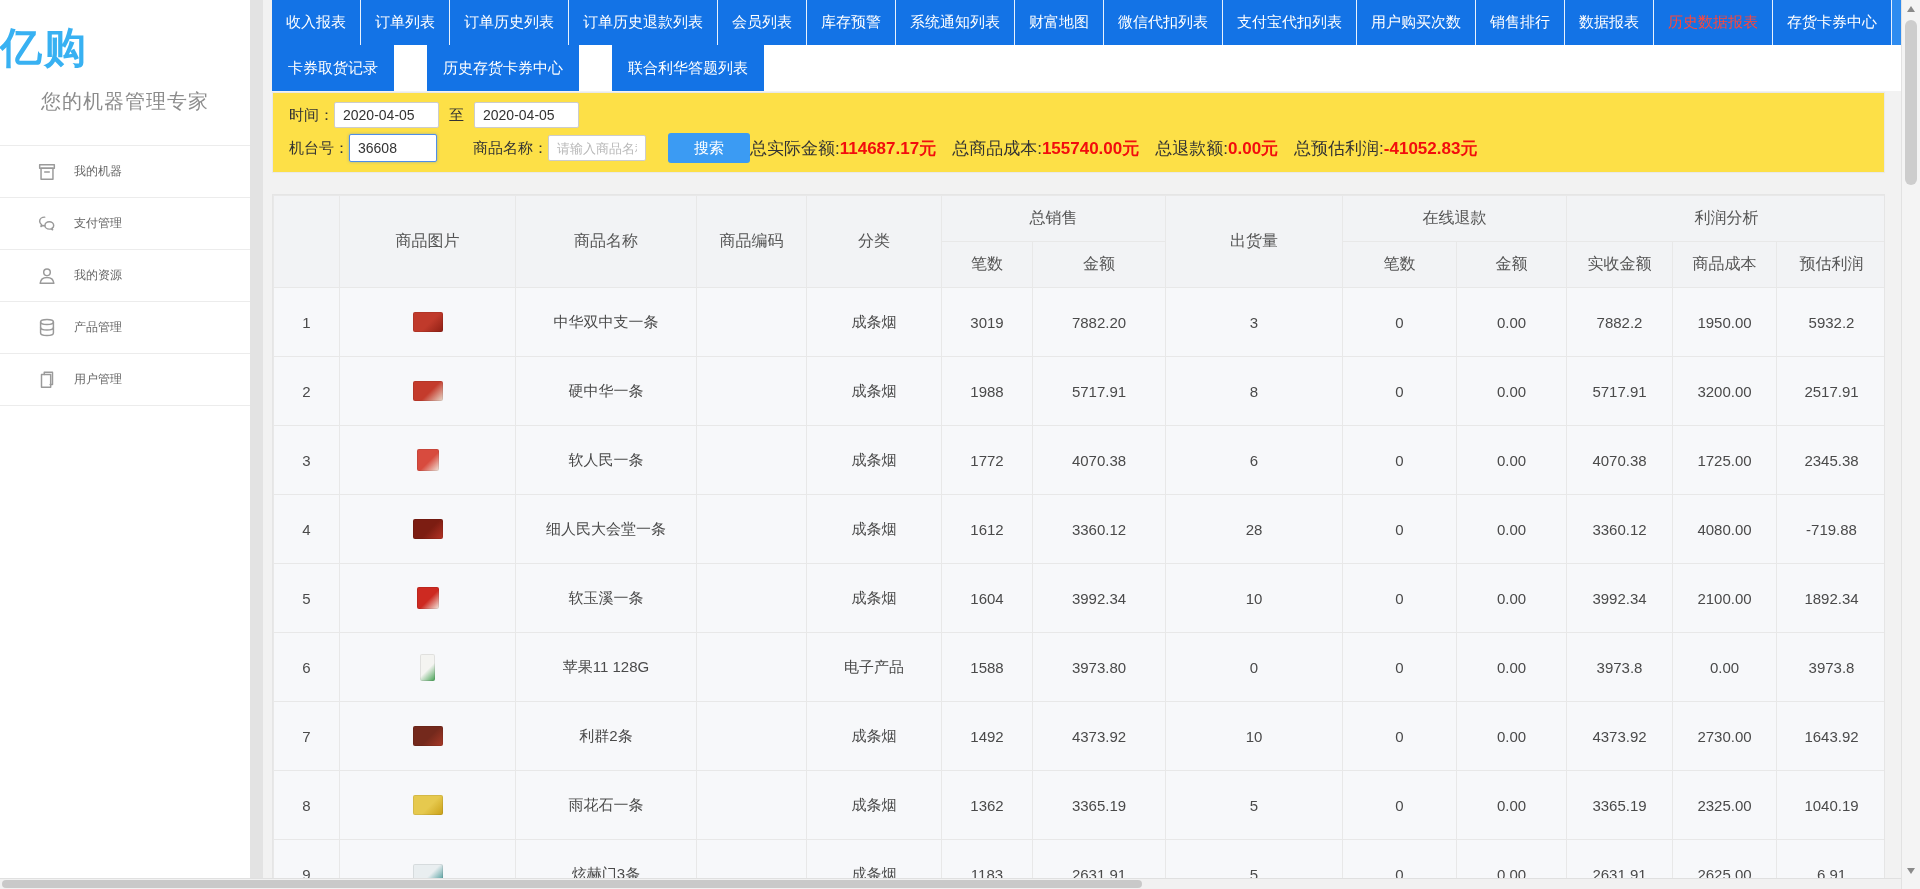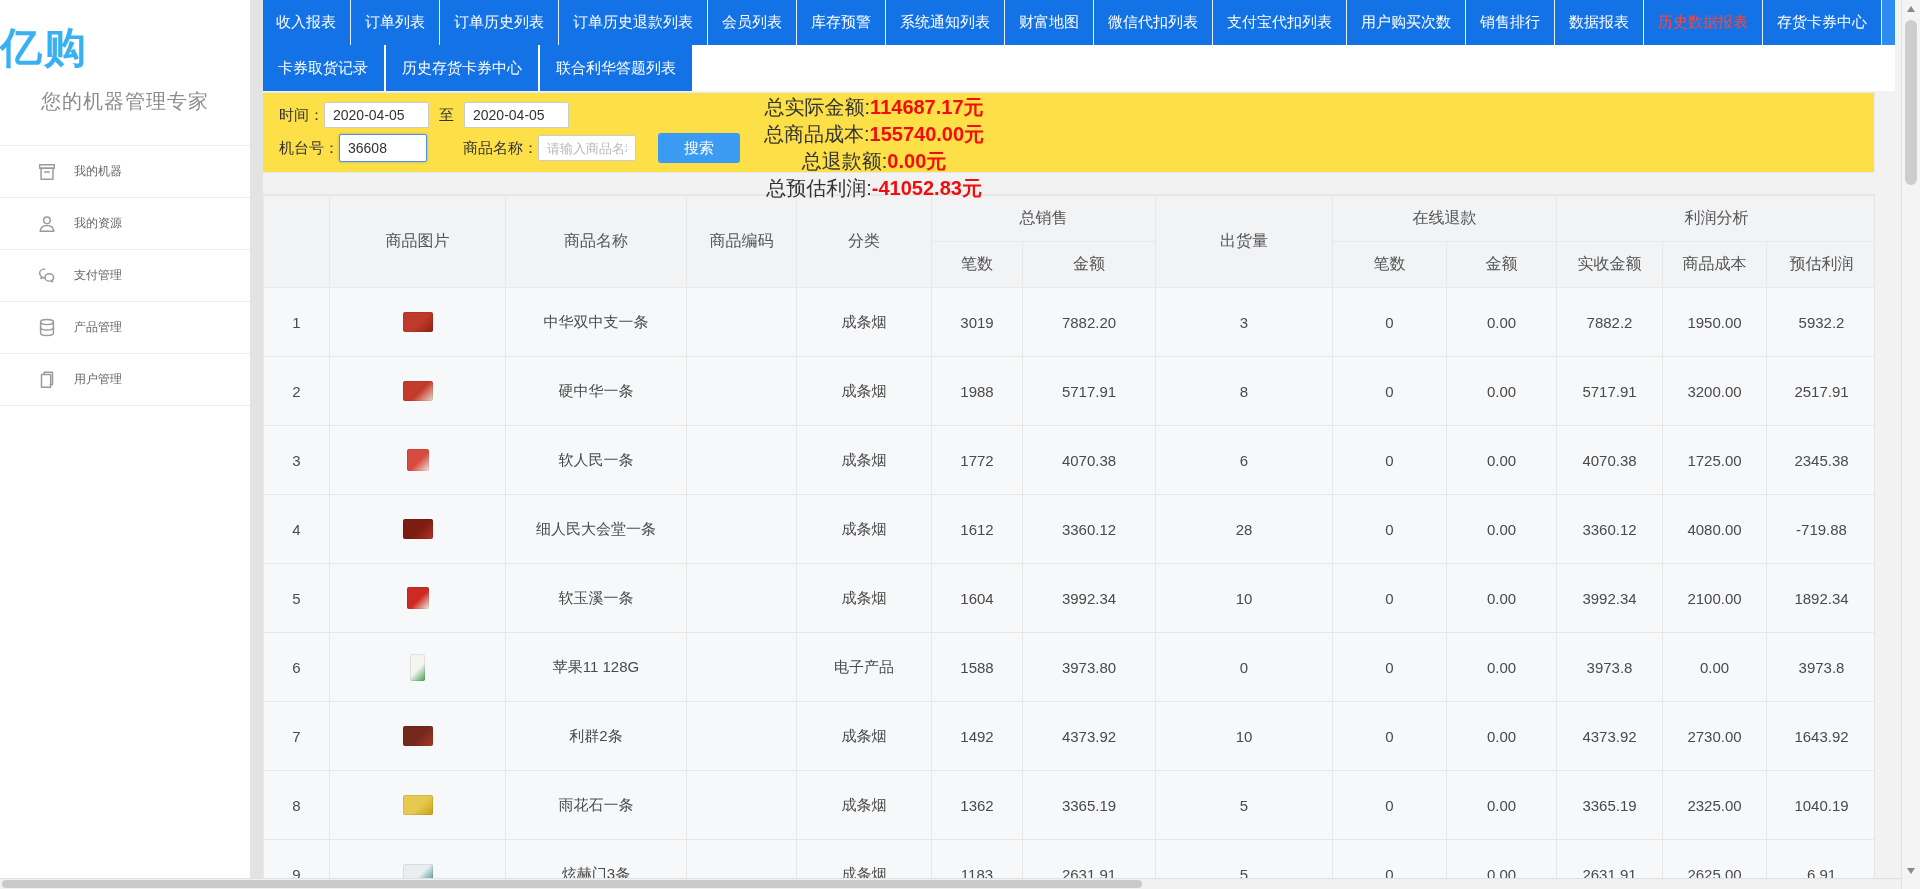--- a/index.html
+++ b/index.html
@@ -20,39 +20,39 @@
   .menu{margin-top:30px;border-top:1px solid #ececec;}
   .menu-item{position:relative;height:51px;display:flex;align-items:center;border-bottom:1px solid #ececec;color:#666;cursor:pointer;background:#fff;}
   .menu-item svg{margin-left:36px;width:22px;height:22px;color:#9a9a9a;flex:none;}
   .menu-item svg *{fill:none;stroke:currentColor;stroke-width:1.6;stroke-linecap:round;stroke-linejoin:round;}
   .menu-item .lbl{margin-left:16px;font-size:12px;}
   .menu-item.active{background:var(--nav-blue,#1373e6);color:#fff;border-bottom-color:var(--nav-blue,#1373e6);}
   .menu-item.active svg{color:#fff;}
   .menu-item.active::before{content:"";position:absolute;left:0;top:0;width:6px;height:100%;background:var(--sidebar-active-orange,#f0500f);}
   .gap{position:absolute;left:250px;top:0;width:13px;height:889px;background:#e3e3e3;z-index:1;}
   
-  .main{position:absolute;left:262px;top:0;width:1633px;height:889px;}
+  .main{position:absolute;left:272px;top:0;width:1633px;height:889px;}
   .nav-row1{height:45px;background:var(--nav-blue,#1373e6);display:flex;align-items:stretch;}
   .nav-tab{display:flex;align-items:center;padding:0 14px;color:#fff;font-size:15px;border-right:1px solid rgba(255,255,255,.9);cursor:pointer;white-space:nowrap;}
   .nav-tab.active{color:var(--active-tab-red,#ff4639);}
   .nav-fill{flex:1;background:#2e8cf0;}
-  .nav-row2{height:46px;background:#fff;display:flex;align-items:stretch;}
+  .nav-row2{height:46px;background:#fff;display:flex;align-items:stretch;gap:31px;}
   .sub-tab{display:flex;align-items:center;padding:0 16px;background:var(--nav-blue,#1373e6);color:#fff;font-size:15px;border-right:2px solid #fff;cursor:pointer;white-space:nowrap;}
   
   .filter-card{margin-top:1px;width:1613px;box-sizing:border-box;background:#fde047;border:1px solid #e9e9e9;padding:8px 0 9px 16px;}
   .f-row{display:flex;align-items:center;height:28px;}
   .f-row + .f-row{margin-top:4px;height:30px;align-items:center;}
   .f-label{font-size:15px;color:#333;white-space:nowrap;}
   .inp{height:26px;box-sizing:border-box;border:1px solid #ccc;border-radius:2px;padding:0 8px;font-size:14px;color:#333;width:105px;outline:none;background:#fff;}
   .inp::placeholder{color:#b8b8b8;}
   .inp.focus{border-color:#4f8ee8;box-shadow:0 0 3px rgba(70,130,230,.55);width:88px;height:28px;}
   .inp.small{width:98px;font-size:13px;}
   .to{margin:0 10px;font-size:15px;color:#333;}
   .search-btn{width:82px;height:30px;margin-left:22px;background:var(--search-blue,#3b9bf3);color:#fff;border:none;border-radius:3px;font-size:15px;cursor:pointer;}
-  .stats{display:flex;align-items:center;margin-left:24px;font-size:20px;white-space:nowrap;flex-direction:column;}
+  .stats{display:flex;align-items:center;font-size:17px;white-space:nowrap;}
   .stat{margin-right:16px;}
   .stat .sl{color:#333;}
   .stat .sv{color:var(--stat-red,#f20d0d);font-weight:bold;}
   
   .table-card{margin-top:21px;width:1613px;height:696px;background:#fff;border:1px solid #e5e5e5;box-sizing:border-box;overflow:hidden;}
   table.report{width:100%;border-collapse:collapse;table-layout:fixed;}
   .report th,.report td{border:1px solid #e8e8e8;text-align:center;font-weight:normal;overflow:hidden;}
   .report thead th{background:#f2f3f5;height:43px;color:#555;font-size:16px;margin-top:13px;}
   .report tbody td{height:66px;background:#f7f8fa;color:#4a4a4a;font-size:15px;}
   .photo{margin:0 auto;border-radius:2px;box-shadow:0 0 0 1px rgba(0,0,0,.08) inset;}
@@ -79,31 +79,31 @@
       <div class="menu-item">
         <span style="display: contents;"><svg viewBox="0 0 24 24">
             <path d="M4 4h16v4H4z"></path>
             <path d="M5.5 8h13v12h-13z"></path>
             <path d="M9.5 12h5"></path>
           </svg></span>
         <span class="lbl">我的机器</span>
       </div>
       <div class="menu-item">
         <span style="display: contents;"><svg viewBox="0 0 24 24">
+            <path d="M9.5 4.5c-3 0-5.5 2-5.5 4.6 0 1.5.8 2.8 2 3.6l-.6 2 2.2-1.1c.6.2 1.2.3 1.9.3"></path>
+            <path d="M14.5 9.5c2.6 0 4.8 1.8 4.8 4 0 1.2-.7 2.4-1.7 3.1l.5 1.7-1.9-.9c-.5.1-1 .2-1.7.2-2.6 0-4.8-1.8-4.8-4s2.2-4.1 4.8-4.1z"></path>
+          </svg></span>
+        <span class="lbl">支付管理</span>
+      </div>
+      <div class="menu-item">
+        <span style="display: contents;"><svg viewBox="0 0 24 24">
             <circle cx="12" cy="8" r="3.6"></circle>
             <path d="M4.5 20c.5-4 3.5-6.3 7.5-6.3s7 2.3 7.5 6.3z"></path>
           </svg></span>
         <span class="lbl">我的资源</span>
-      </div>
-      <div class="menu-item">
-        <span style="display: contents;"><svg viewBox="0 0 24 24">
-            <path d="M9.5 4.5c-3 0-5.5 2-5.5 4.6 0 1.5.8 2.8 2 3.6l-.6 2 2.2-1.1c.6.2 1.2.3 1.9.3"></path>
-            <path d="M14.5 9.5c2.6 0 4.8 1.8 4.8 4 0 1.2-.7 2.4-1.7 3.1l.5 1.7-1.9-.9c-.5.1-1 .2-1.7.2-2.6 0-4.8-1.8-4.8-4s2.2-4.1 4.8-4.1z"></path>
-          </svg></span>
-        <span class="lbl">支付管理</span>
       </div>
       <div class="menu-item">
         <span style="display: contents;"><svg viewBox="0 0 24 24">
             <ellipse cx="12" cy="5.5" rx="7" ry="2.7"></ellipse>
             <path d="M5 5.5v6c0 1.5 3.1 2.7 7 2.7s7-1.2 7-2.7v-6"></path>
             <path d="M5 11.5v6c0 1.5 3.1 2.7 7 2.7s7-1.2 7-2.7v-6"></path>
           </svg></span>
         <span class="lbl">产品管理</span>
       </div>
       <div class="menu-item">

